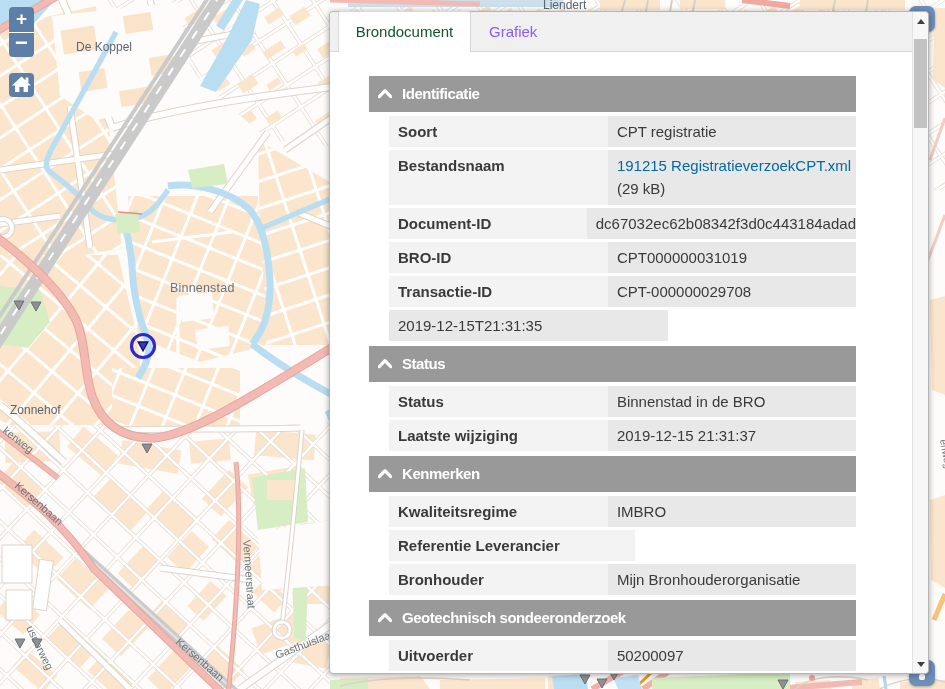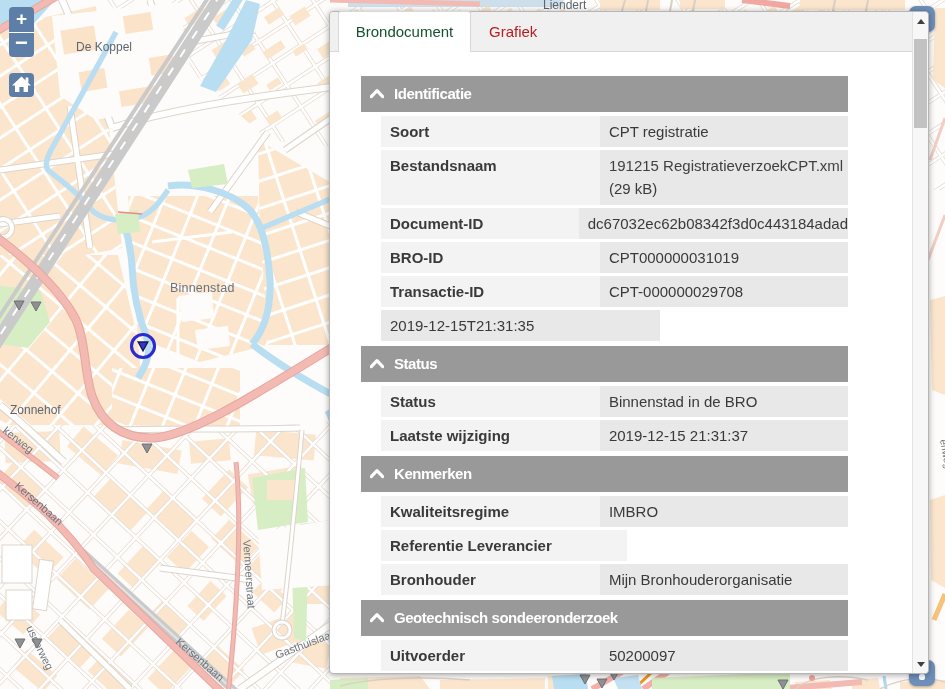--- a/index.html
+++ b/index.html
@@ -12,41 +12,41 @@
   #homebtn{left:9px;top:73px;width:25px;height:24px;}
   
   #panel{position:absolute;left:329px;top:11px;width:598px;height:661px;
     background:#fff;border:1px solid #b5b5b5;border-radius:4px;
     box-shadow:0 1px 6px rgba(0,0,0,0.35);}
   #tabbar{position:absolute;left:0;top:0;width:598px;height:39px;background:#f0f0f0;
     border-bottom:1px solid #d8d8d8;border-radius:4px 4px 0 0;}
   #tab1{position:absolute;left:8px;top:-1px;width:131px;height:40px;background:#fff;
     border:1px solid #d8d8d8;border-bottom:none;border-radius:3px 3px 0 0;
     text-align:center;line-height:40px;font-size:15px;color:#14532d;}
-  #tab2{position:absolute;left:159px;top:0;height:39px;line-height:39px;font-size:15px;color:#b91c1c;}
+  #tab2{position:absolute;left:159px;top:0;height:39px;line-height:39px;font-size:15px;color:#8b5cf6;}
   
   #sbar{position:absolute;right:0px;top:0px;width:15px;height:661px;background:#f7f7f7;
     border-left:1px solid #e2e2e2;border-radius:0 4px 4px 0;}
   #sthumb{position:absolute;left:1px;top:27px;width:13px;height:89px;background:#c2c2c2;}
   .arr{position:absolute;left:4px;width:0;height:0;border-left:4px solid transparent;border-right:4px solid transparent;}
   #sup{top:7px;border-bottom:5px solid #404040;}
   #sdown{bottom:6px;border-top:5px solid #404040;}
   
-  #content{position:absolute;left:0;top:40px;width:526px;padding-left:12px;}
+  #content{position:absolute;left:8px;top:40px;width:526px;padding-left:12px;}
   .sech{margin:5px 20px 4px 19px;height:36px;background:#999999;color:#fff;
     font-weight:bold;font-size:15px;letter-spacing:-0.45px;line-height:36px;position:relative;}
   .sech .txt{position:absolute;left:33px;top:0;}
   .sech svg{position:absolute;left:9px;top:11px;}
   .sech:first-child{margin-top:24px;}
   .row{margin:0 20px 3px 39px;display:flex;font-size:15px;color:#3a3a3a;}
   .lab{width:246px;background:#f3f3f3;padding:4px 0 4px 9px;box-sizing:border-box;
     font-weight:bold;line-height:23px;min-height:31px;}
   .val{width:279px;background:#e8e8e8;padding:4px 0 4px 9px;box-sizing:border-box;line-height:23px;min-height:31px;}
   .tall .lab,.tall .val{min-height:55px;}
-  a.lnk{color:#404040;text-decoration:none;}
+  a.lnk{color:#0369a1;text-decoration:none;}
   #bluetop{position:absolute;left:909px;top:6px;width:26px;height:26px;background:#6e8fba;border-radius:7px;box-shadow:0 1px 3px rgba(0,0,0,0.3);}
   #bluebot{position:absolute;left:909px;top:660px;width:26px;height:26px;background:#6e8fba;border-radius:7px;box-shadow:0 1px 3px rgba(0,0,0,0.3);}
   #bluebot .dot{position:absolute;left:10px;top:14px;width:6px;height:6px;background:#fff;border-radius:2px;}
 </style>
 </head>
 <body>
 <div id="map">
 
 <svg width="945" height="689" viewBox="0 0 945 689" font-family="Liberation Sans, sans-serif">
 <rect width="945" height="689" fill="#fdfcfa"></rect>

